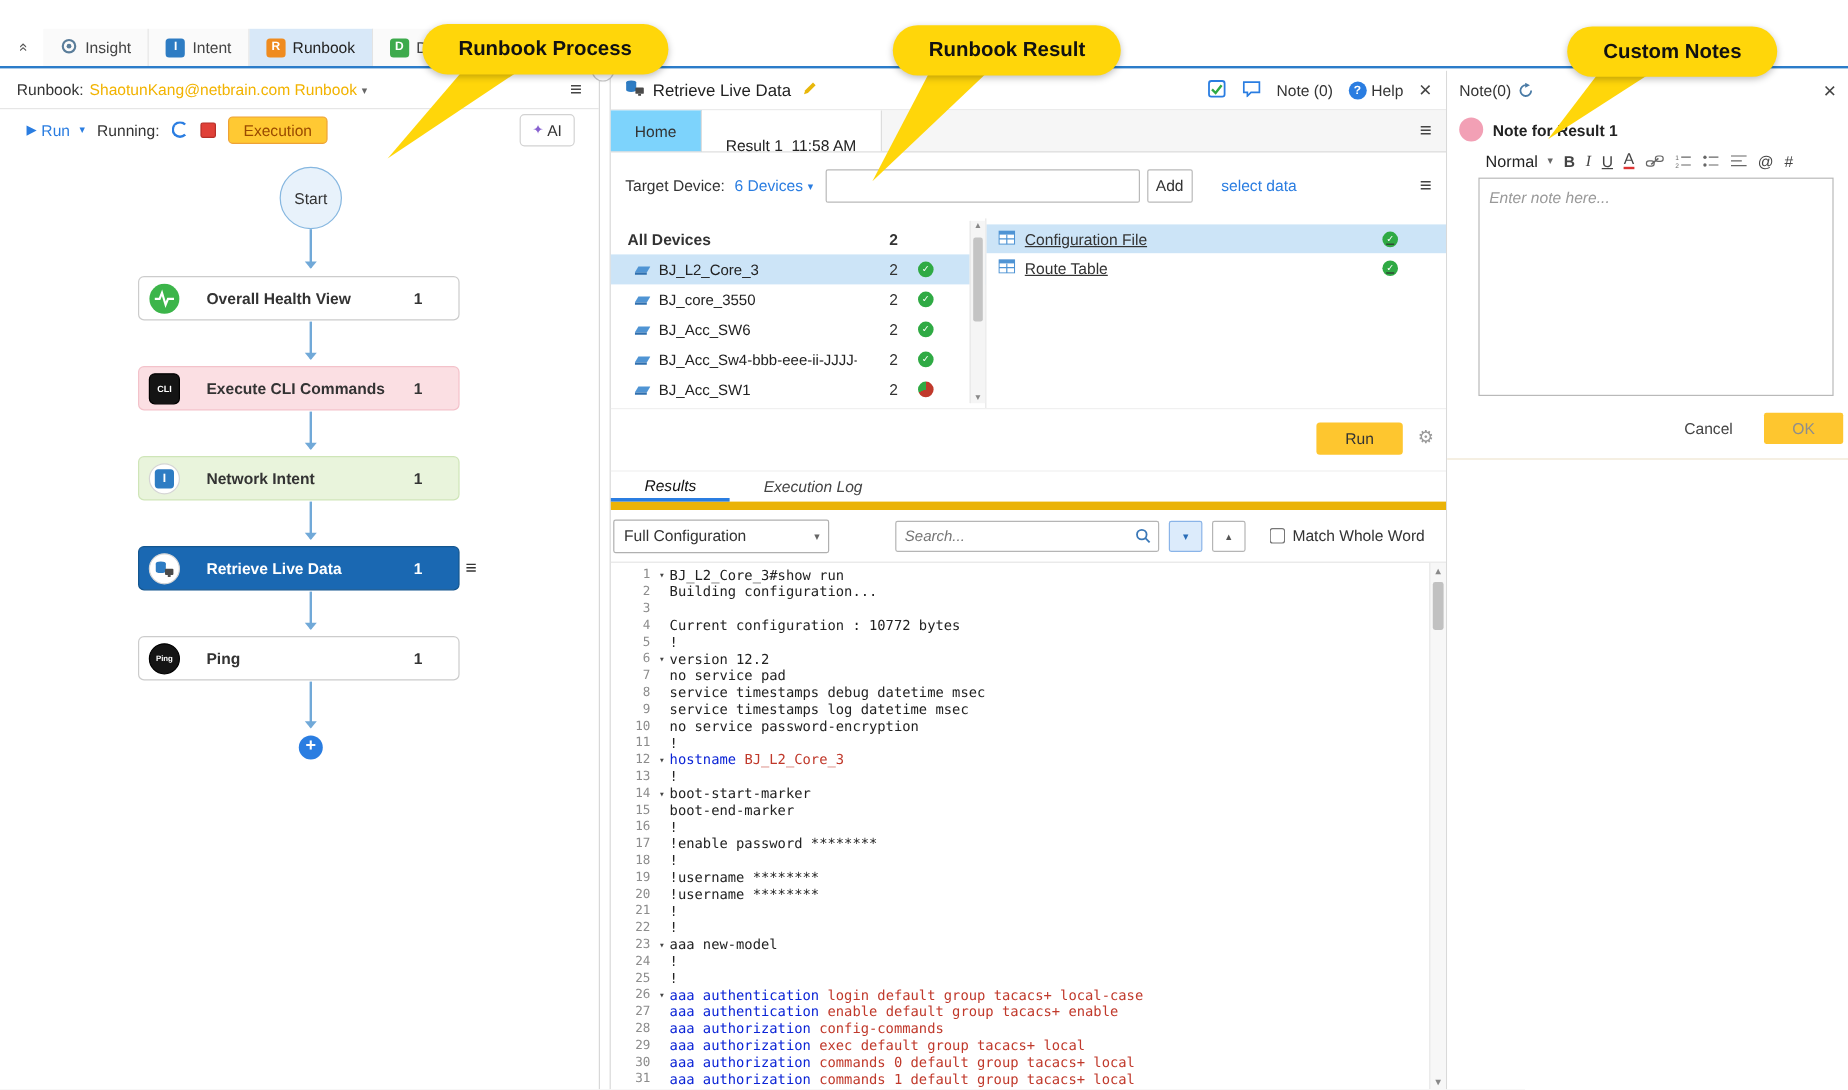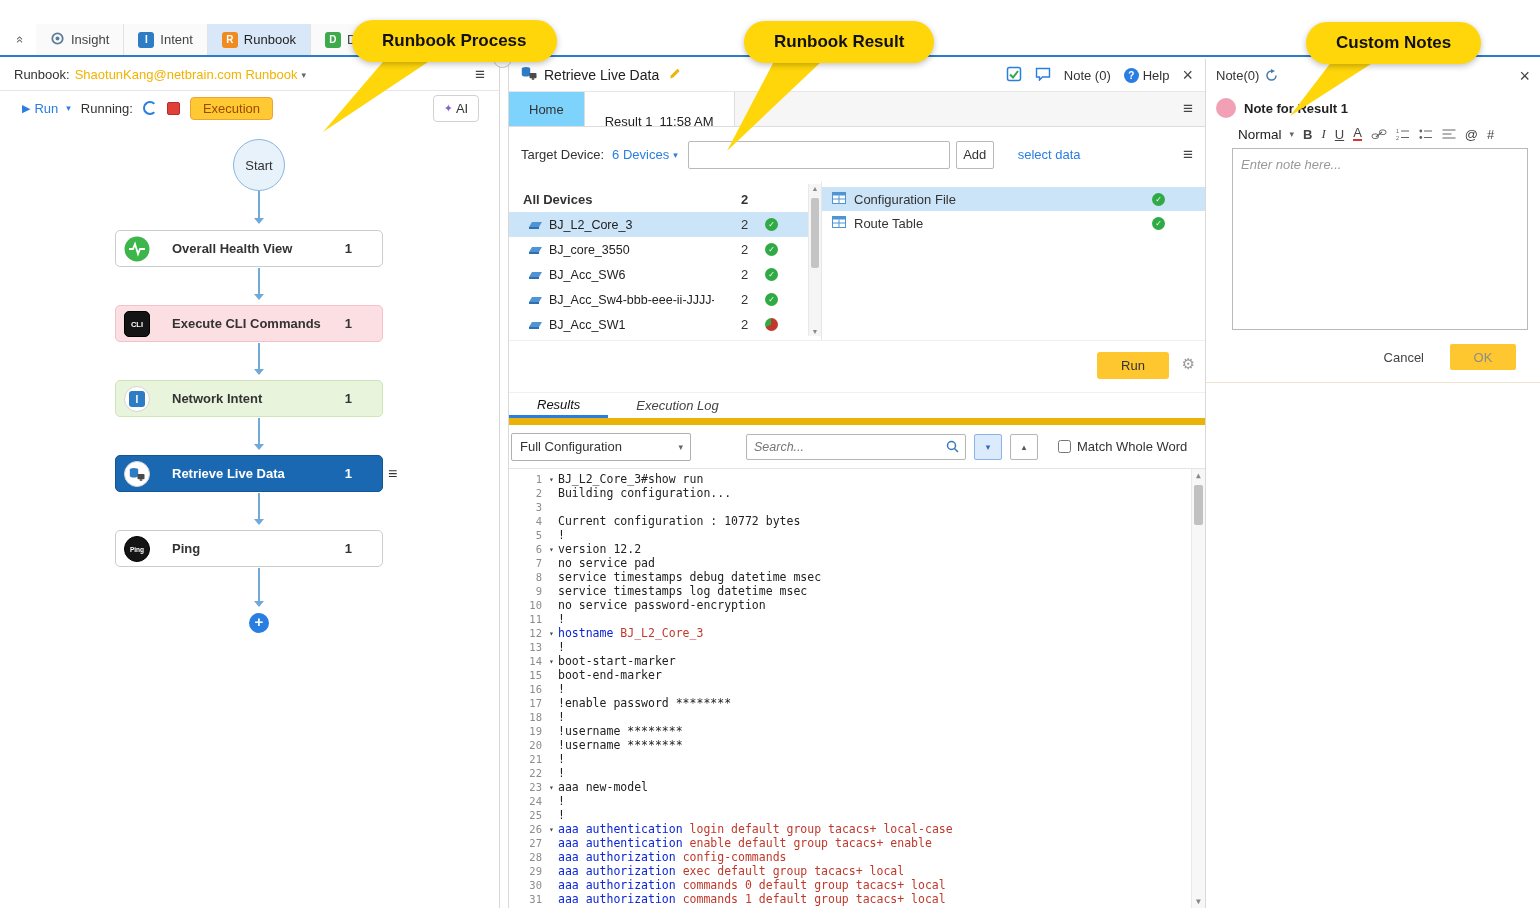--- a/index.html
+++ b/index.html
@@ -86,21 +86,21 @@
   .dev-icon { margin-right:7px; display:flex; }
   .dev-name { font-size:12.5px; color:#222; max-width:165px; overflow:hidden; white-space:nowrap; }
   .dev-count { position:absolute; left:232px; color:#333; }
   .dev-status { position:absolute; left:256px; width:13px; height:13px; border-radius:50%; color:#fff; font-size:8px; display:flex; align-items:center; justify-content:center; }
   .st-ok { background:#2faa44; }
   .st-partial { background:conic-gradient(#c0392b 0 68%, #2faa44 68% 100%); }
   .dev-scroll { position:absolute; right:0; top:2px; bottom:4px; width:13px; background:#f5f5f5; border-left:1px solid #e8e8e8; }
   .dev-scroll .arr { position:absolute; left:0; width:12px; text-align:center; font-size:7px; color:#888; cursor:pointer; }
   .dev-scroll .thumb { position:absolute; left:2px; right:2px; top:14px; height:70px; background:#c4c4c4; border-radius:2px; cursor:pointer; }
 
-  .type-list { flex:1; padding-top:5px; }
+  .type-list { flex:1; padding-top:5px;text-decoration:underline; }
   .type-row { height:24px; display:flex; align-items:center; gap:8px; padding-left:10px; cursor:pointer; }
   .type-row.sel { background:#cce4f7; }
   .type-status { margin-left:auto; margin-right:40px; position:static; }
 
   .m-run { height:52px; position:relative; border-top:1px solid #f0f0f0; }
   .run-yellow { position:absolute; right:36px; top:11px; width:72px; height:27px; background:#fec62f; border:none; border-radius:3px; font-size:13px; color:#333; cursor:pointer; font-family:"Liberation Sans",sans-serif; }
   .gear { position:absolute; right:10px; top:14px; color:#999; font-size:15px; cursor:pointer; }
 
   .m-rtabs { height:33px; border-top:1px solid #f0f0f0; border-bottom:7px solid #eab308; display:flex;font-style:italic; }
   .rtab { padding:0 28px; display:flex; align-items:center; color:#444; cursor:pointer; }
@@ -138,21 +138,21 @@
   .note-title { font-weight:bold; margin-left:8px; color:#222; }
   .note-toolbar { display:flex; align-items:center; gap:9px; margin:8px 10px 0 32px; color:#444; }
   .fmt-select { display:flex; align-items:center; gap:4px; font-size:13.5px; color:#222; cursor:pointer; }
   .tbi { cursor:pointer; font-size:13px; display:flex; align-items:center; }
   .tbi.b { font-weight:bold; }
   .tbi.i { font-style:italic; font-family:"Liberation Serif",serif; }
   .tbi.u { text-decoration:underline; }
   .tbi.a { border-bottom:2px solid #d33; line-height:12px; }
   .note-editor { margin:6px 12px 0 26px; height:182px; border:1px solid #b9b9b9; background:#fff; padding:8px; }
   .placeholder { font-style:italic; color:#999; }
-  .note-actions { display:flex; align-items:center; justify-content:flex-end; gap:26px; margin:14px 24px 0 0; }
+  .note-actions { display:flex; align-items:center; justify-content:flex-end; gap:26px; margin:14px 4px 0 0; }
   .cancel-link { color:#444; cursor:pointer; }
   .ok-btn { width:66px; height:26px; background:#fec62f; border:none; border-radius:2px; color:#8d8d8d; font-size:13px; cursor:pointer; font-family:"Liberation Sans",sans-serif; }
   .rp-divider { margin-top:12px; border-top:1px solid #eee4cf; }
 </style>
 </head>
 <body>
 
 <div id="app">
 
   <div class="topbar">

